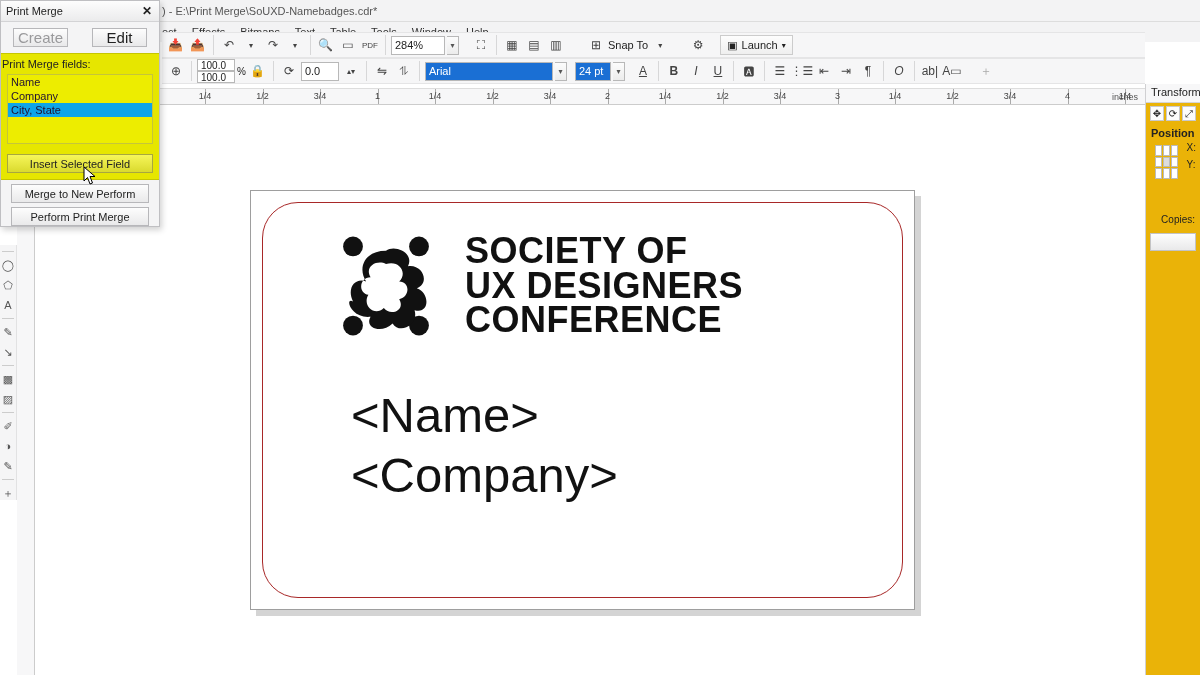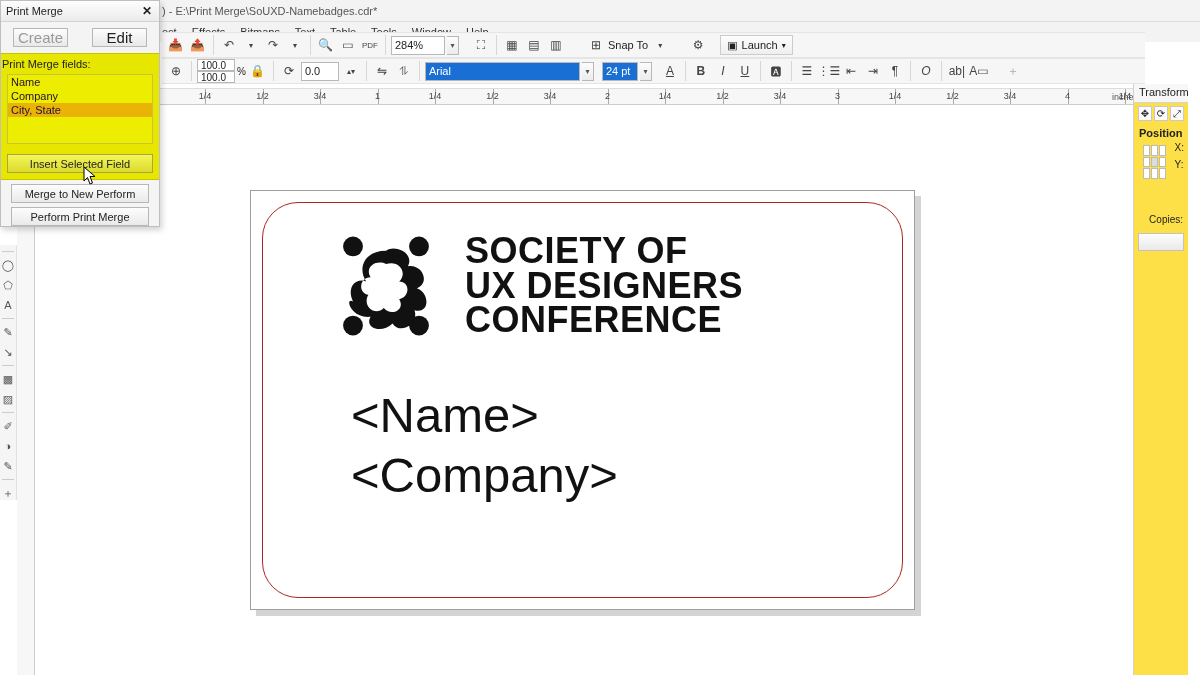--- a/index.html
+++ b/index.html
@@ -14,21 +14,21 @@
   
   .toolbar-row { position: absolute; height: 26px; background: #f6f6f7; border-top: 1px solid #e5e5e6; border-bottom: 1px solid #e5e5e6; display: flex; align-items: center; gap: 2px; padding: 0 4px; }
   .toolbar-a { top: 32px; left: 162px; right: 55px; }
   .toolbar-b { top: 58px; left: 162px; right: 55px; }
   .tbtn { width: 20px; height: 20px; display:flex; align-items:center; justify-content:center; color:#444; border: 1px solid transparent; border-radius:2px; cursor:default; font-size:12px; }
   .tfld { height: 19px; border:1px solid #b8b8b8; background:#fff; font-size:11px; padding:0 3px; display:flex; align-items:center; }
   .tdrop { width: 12px; height:19px; border:1px solid #b8b8b8; border-left:none; background:linear-gradient(#fcfcfc,#ececec); display:flex; align-items:center; justify-content:center; font-size:8px; color:#555;}
   .sep { width:1px; height:20px; background:#d7d7d8; margin:0 3px; }
 
   .zoomfld { width: 54px; }
-  .fontfld { width: 155px; }
+  .fontfld { width: 128px; }
   .sizefld { width: 36px; }
   .sel-blue { background:#1a6fd4; color:#fff; }
 
   .launchbtn { height:20px; border:1px solid #ccc; background:linear-gradient(#fdfdfd,#efefef); padding:0 6px; display:flex; align-items:center; gap:4px; font-size:11px; }
 
   .scalecol { display:flex; flex-direction:column; gap:0; }
   .scalecol .tfld { height: 12px; font-size:10px; width: 38px;}
 
   
   .ruler-h { position:absolute; left:35px; right:55px; top:88px; height:17px; background:#f7f7f8; border-top:1px solid #ddd; border-bottom:1px solid #ccc; font-size:9px; color:#444; overflow:hidden;}
@@ -57,32 +57,32 @@
   .docker { position:absolute; left:0; top:0; width:160px; background:#f4f4f5; border:1px solid #bfbfc2; z-index:50; box-shadow: 2px 3px 6px rgba(0,0,0,0.18); }
   .docker-title { height:21px; display:flex; align-items:center; justify-content:space-between; padding:0 5px; font-size:11px; background:linear-gradient(#fdfdfd,#ebebec); border-bottom:1px solid #d3d3d5; }
   .docker-title .x { width:14px; height:14px; display:flex; align-items:center; justify-content:center; font-weight:bold; font-size:12px; cursor:default; }
   .docker-btnrow { display:flex; gap:24px; padding:6px 12px; }
   .docker-btn { flex:1; height:19px; border:1px solid #b7b7ba; background:linear-gradient(#fdfdfd,#e9e9ea); font-size:15px; display:flex; align-items:center; justify-content:center; cursor:default; }
   .docker-btn.disabled { color:#9a9a9c; }
   .highlight-block { background:#e6e600; padding:0; border-top:1px solid #c6c600; border-bottom:1px solid #c6c600;}
   .fields-label { font-size:11px; padding:4px 1px 2px; color:#222;}
   .fields-list { background:#eded00; margin:2px 6px 8px; border:1px solid #c5c53a; min-height:70px;}
   .fields-list .itm { padding:1px 3px; font-size:11px; color:#213; }
-  .fields-list .itm.selected { background:#eab308; }
+  .fields-list .itm.selected { background:#0ea5e9; }
   .insert-btn-row { padding: 2px 6px 6px; }
   .insert-btn { width:100%; height:19px; border:1px solid #a7a73f; background:linear-gradient(#f6f65a,#dada2e); font-size:11px; display:flex; align-items:center; justify-content:center; cursor:default; position:relative;}
   .cursor-img { position:absolute; left:52%; top:11px; width:14px; height:20px; pointer-events:none;}
   .wide-btn { margin:4px 10px; height:19px; border:1px solid #b7b7ba; background:linear-gradient(#fdfdfd,#e9e9ea); font-size:11px; display:flex; align-items:center; justify-content:center; cursor:default; }
 
   
   .right-strip { position:absolute; right:40px; top:88px; bottom:0; width:15px; background:#f5f5f6; border-left:1px solid #e2e2e3;}
   .right-strip .tsmall { width:13px; height:13px; margin:2px auto; display:block; background:#fafafa; border:1px solid #ddd;}
 
   
-  .tr-docker { position:absolute; right:12px; top:84px; width:55px; background:#fde047; border-left:1px solid #d0d0d2; bottom:0; }
+  .tr-docker { position:absolute; right:0; top:84px; width:55px; background:#eab308; border-left:1px solid #d0d0d2; bottom:0; }
   .tr-head { height:19px; padding:2px 5px; font-size:11px; border-bottom:1px solid #d4d4d6; background:#f7f7f8;}
   .tr-iconrow { display:flex; gap:2px; padding:3px 4px; }
   .tr-iconrow .ib { width:15px; height:15px; border:1px solid #c9c9cb; background:#fcfcfc; font-size:10px; display:flex; align-items:center; justify-content:center;}
   .tr-sec { padding:3px 5px; font-size:11px; font-weight:bold;}
   .tr-anchor { margin:3px 5px; width:34px; height:34px; display:grid; grid-template-columns:repeat(3,1fr); grid-template-rows:repeat(3,1fr); gap:1px; }
   .tr-anchor .c { border:1px solid #bbb; background:#fff;}
   .tr-rowlbl { padding:2px 5px; font-size:10px; text-align:right;}
   .tr-buttonwide { margin:6px 4px 0; height:18px; border:1px solid #c3c3c5; background:linear-gradient(#fdfdfd,#e9e9ea);}
 </style>
 </head>

